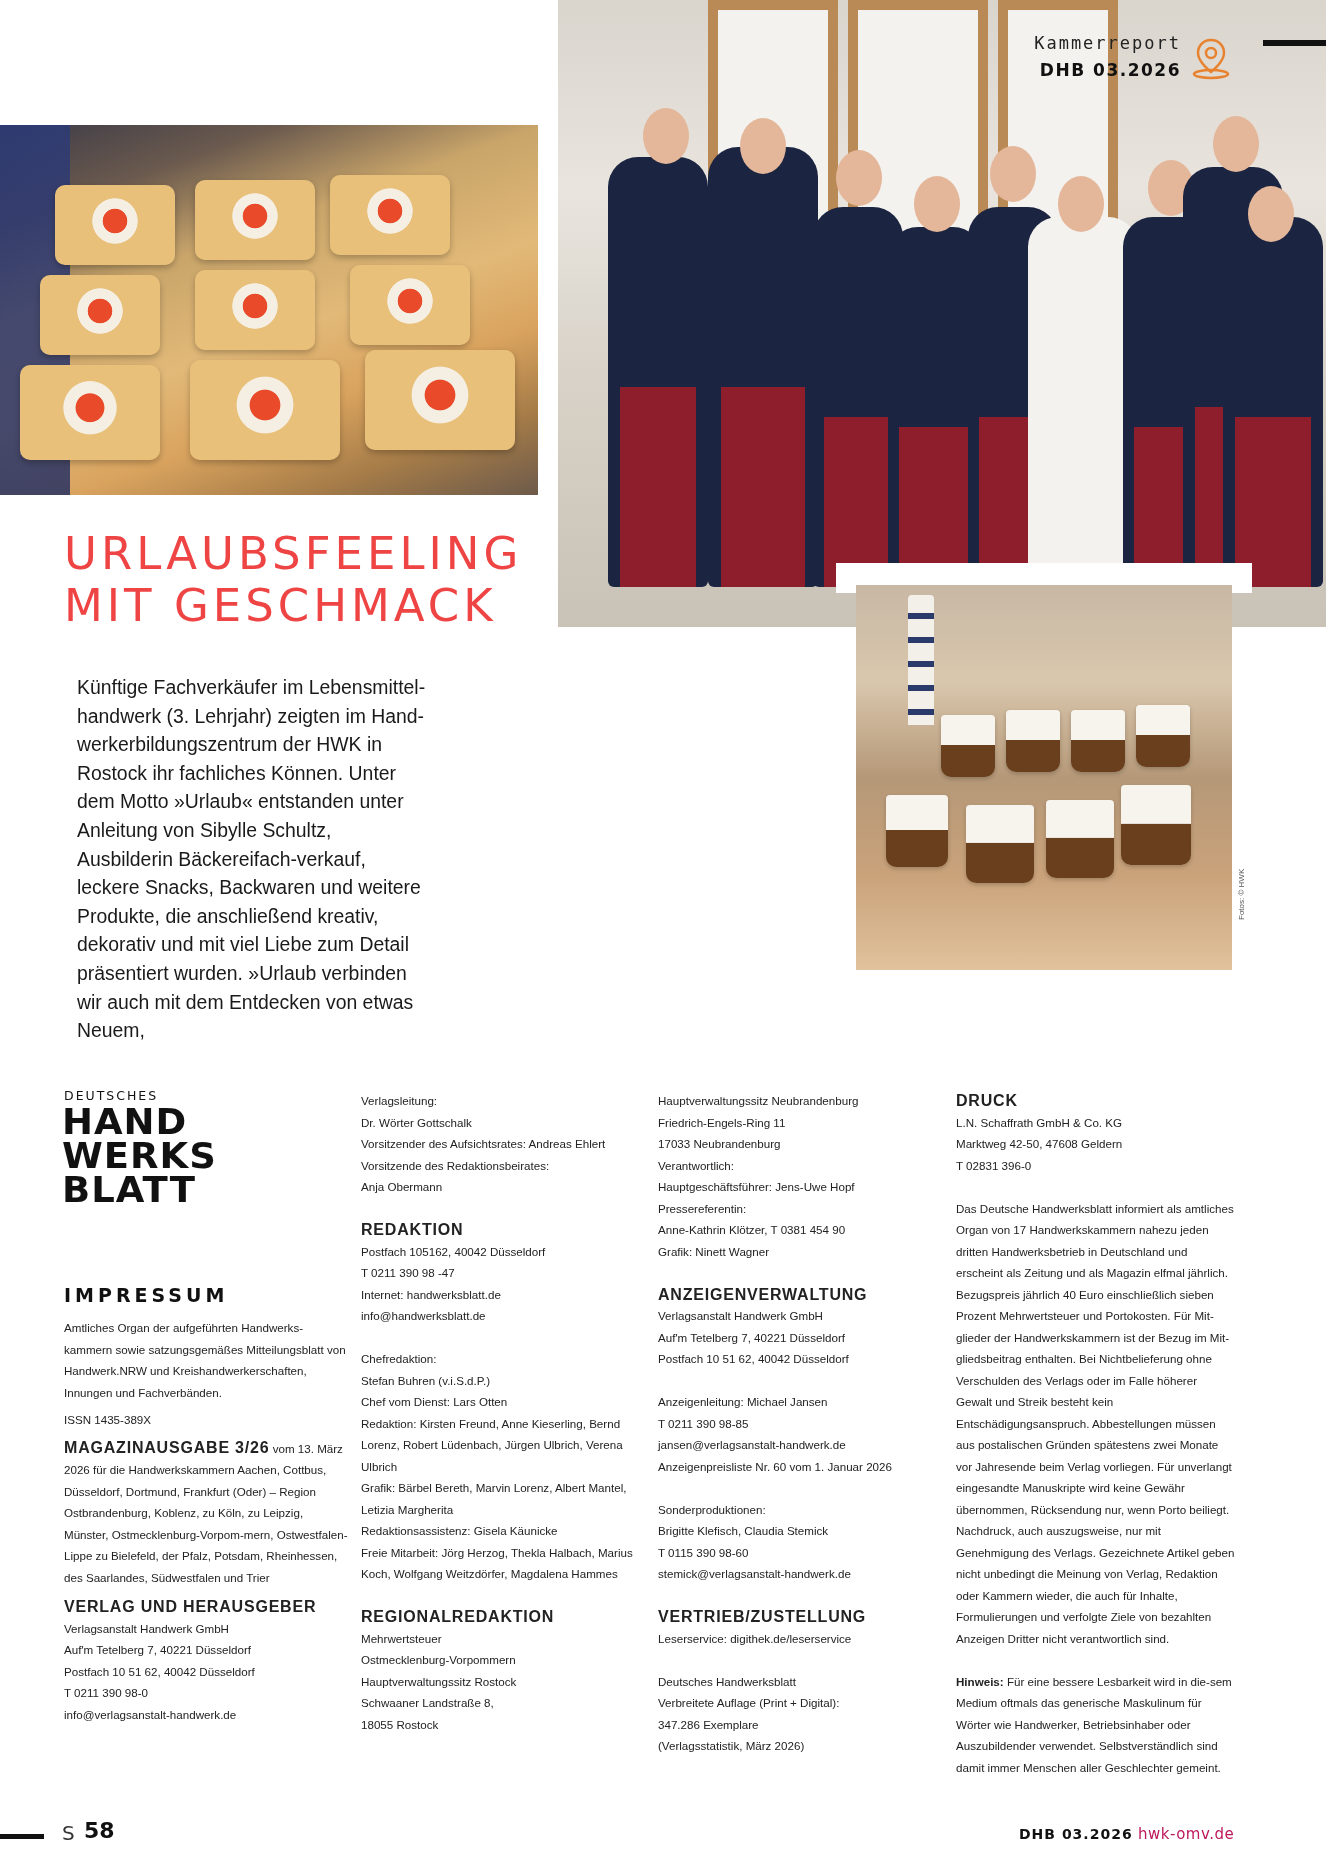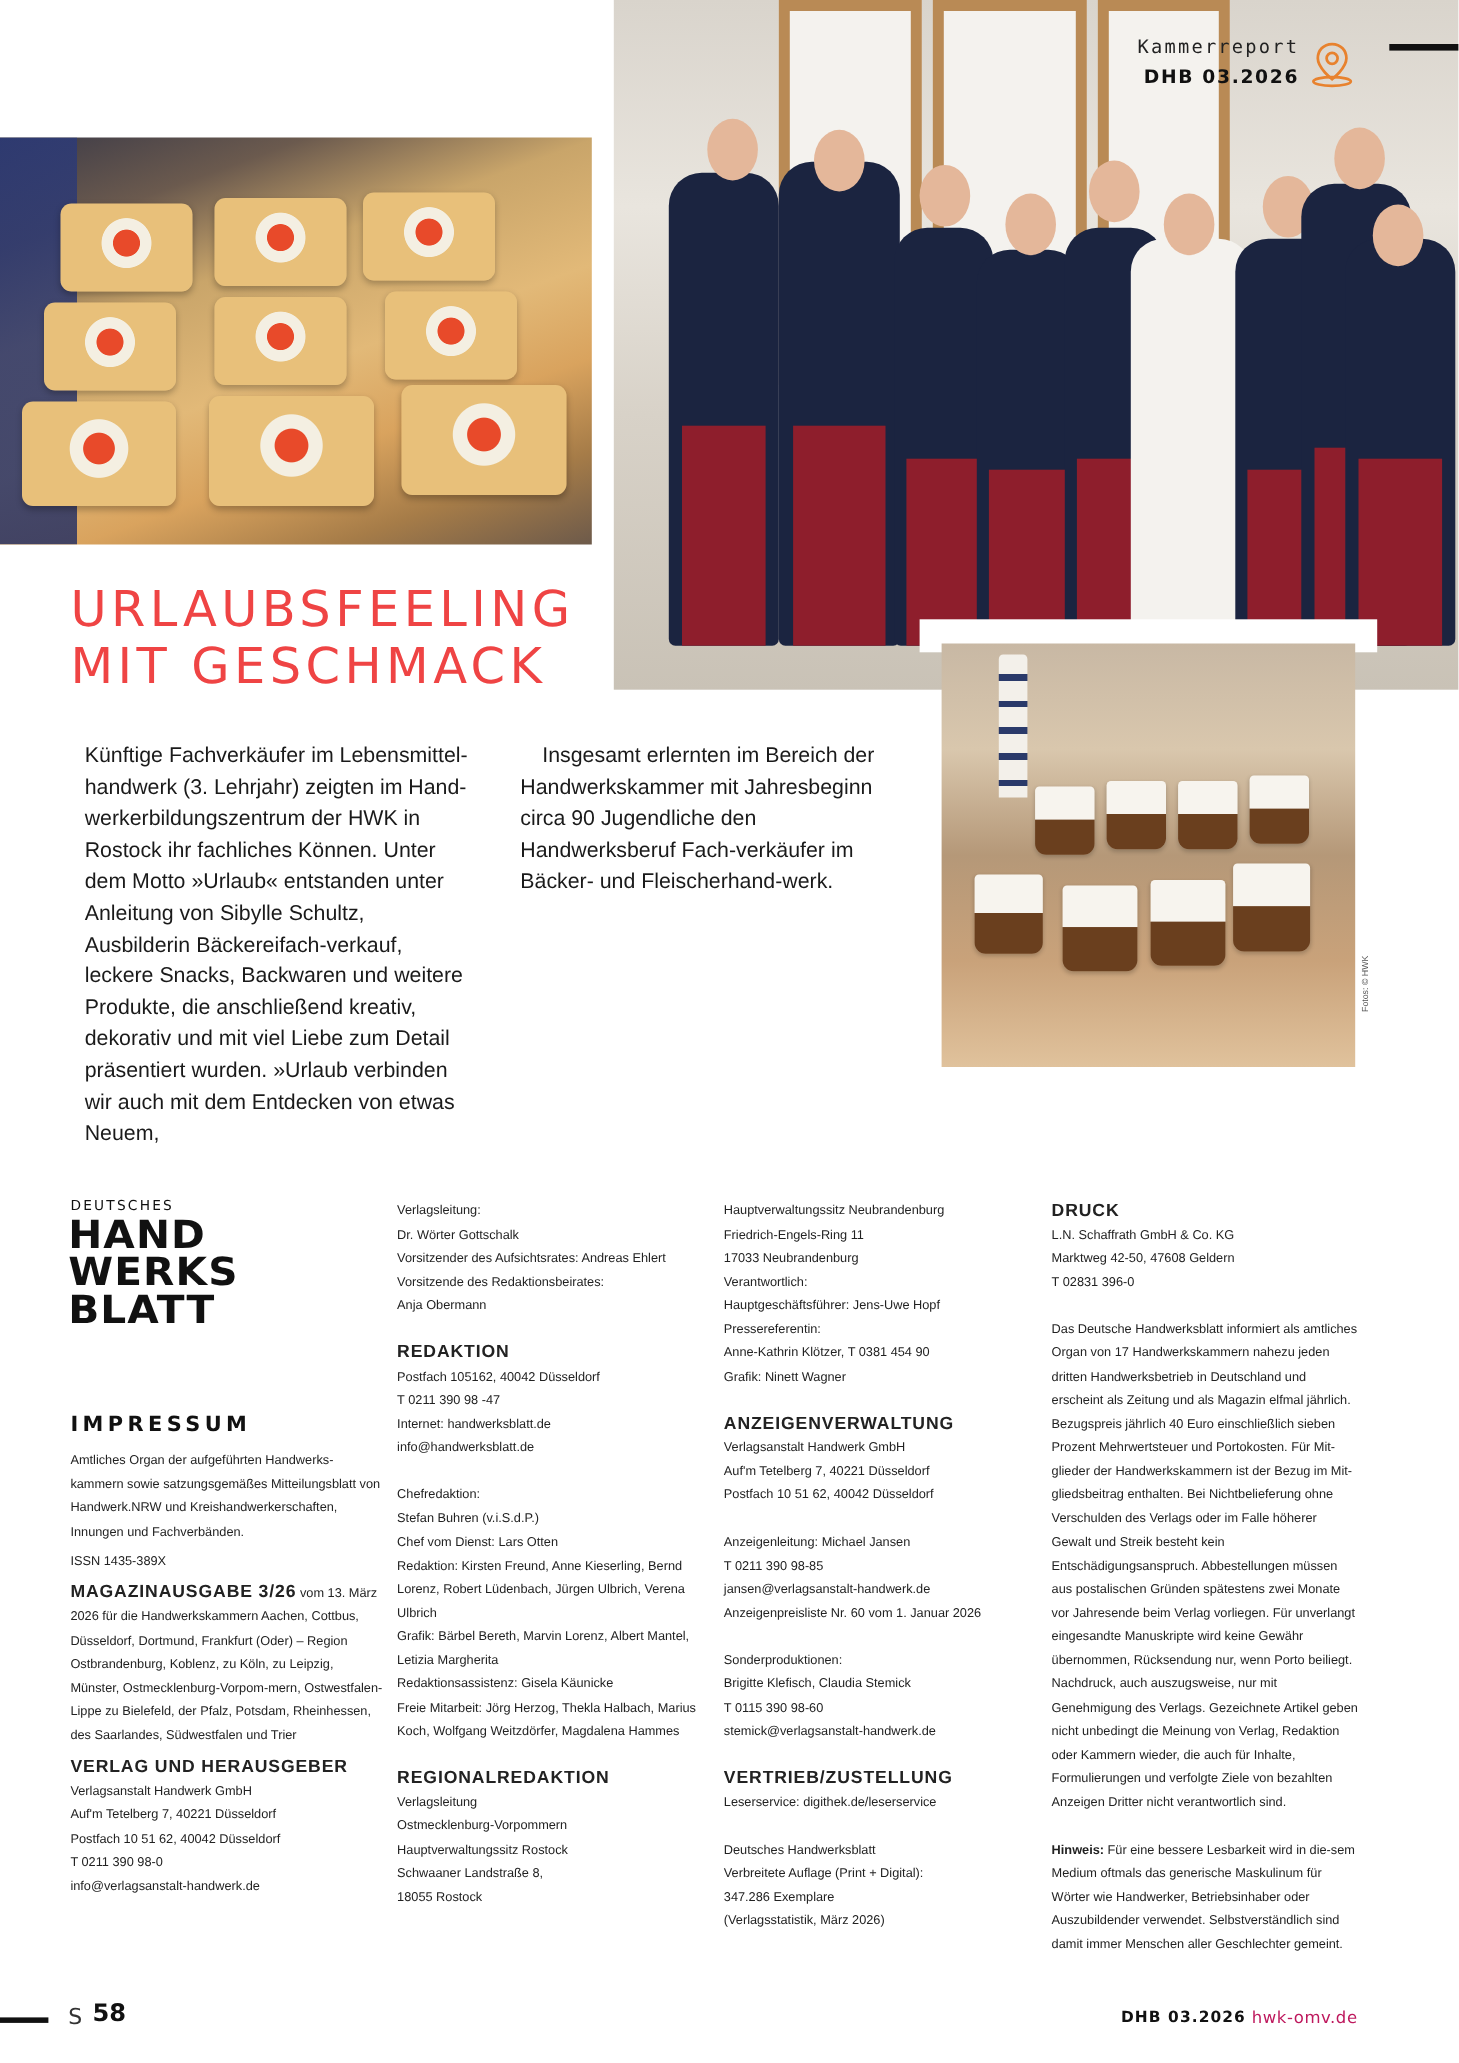--- a/index.html
+++ b/index.html
@@ -146,21 +146,20 @@
 
 <h1 class="headline" style="margin:0;">
   <span>URLAUBSFEELING</span><br>
   <span>MIT GESCHMACK</span>
 </h1>
 
 <div class="body-col" style="left:64px;width:380px;">
   <p>Künftige Fachverkäufer im Lebensmittel-handwerk (3. Lehrjahr) zeigten im Hand-werkerbildungszentrum der HWK in Rostock ihr fachliches Können. Unter dem Motto »Urlaub« entstanden unter Anleitung von Sibylle Schultz, Ausbilderin Bäckereifach-verkauf, leckere Snacks, Backwaren und weitere Produkte, die anschließend kreativ, dekorativ und mit viel Liebe zum Detail präsentiert wurden. »Urlaub verbinden wir auch mit dem Entdecken von etwas Neuem,</p>
 </div>
 <div class="body-col" style="left:460px;width:370px;">
-  <p class="indent">Insgesamt erlernten im Bereich der Handwerkskammer mit Jahresbeginn circa 90 Jugendliche den Handwerksberuf Fach-verkäufer im Bäcker- und Fleischerhand-werk.</p>
 </div>
 
 <div class="logo-kicker">DEUTSCHES</div>
 <div class="logo-word" style="top:1106px;">HAND</div>
 <div class="logo-word" style="top:1140px;">WERKS</div>
 <div class="logo-word" style="top:1174px;">BLATT</div>
 
 <div class="impressum-title">IMPRESSUM</div>
 
 <div class="imp-col" style="left:64px;top:1317px;width:285px;">
@@ -190,21 +189,21 @@
   <div class="gap"></div>
   <p>Chefredaktion:</p>
   <p>Stefan Buhren (v.i.S.d.P.)</p>
   <p>Chef vom Dienst: Lars Otten</p>
   <p>Redaktion: Kirsten Freund, Anne Kieserling, Bernd Lorenz, Robert Lüdenbach, Jürgen Ulbrich, Verena Ulbrich</p>
   <p>Grafik: Bärbel Bereth, Marvin Lorenz, Albert Mantel, Letizia Margherita</p>
   <p>Redaktionsassistenz: Gisela Käunicke</p>
   <p>Freie Mitarbeit: Jörg Herzog, Thekla Halbach, Marius Koch, Wolfgang Weitzdörfer, Magdalena Hammes</p>
   <div class="gap"></div>
   <p class="h">REGIONALREDAKTION</p>
-  <p>Verlagsleitung</p>
+  <p>Mehrwertsteuer</p>
   <p>Ostmecklenburg-Vorpommern</p>
   <p>Hauptverwaltungssitz Rostock</p>
   <p>Schwaaner Landstraße 8,</p>
   <p>18055 Rostock</p>
 </div>
 
 <div class="imp-col" style="left:658px;top:1090px;width:285px;">
   <p>Hauptverwaltungssitz Neubrandenburg</p>
   <p>Friedrich-Engels-Ring 11</p>
   <p>17033 Neubrandenburg</p>

